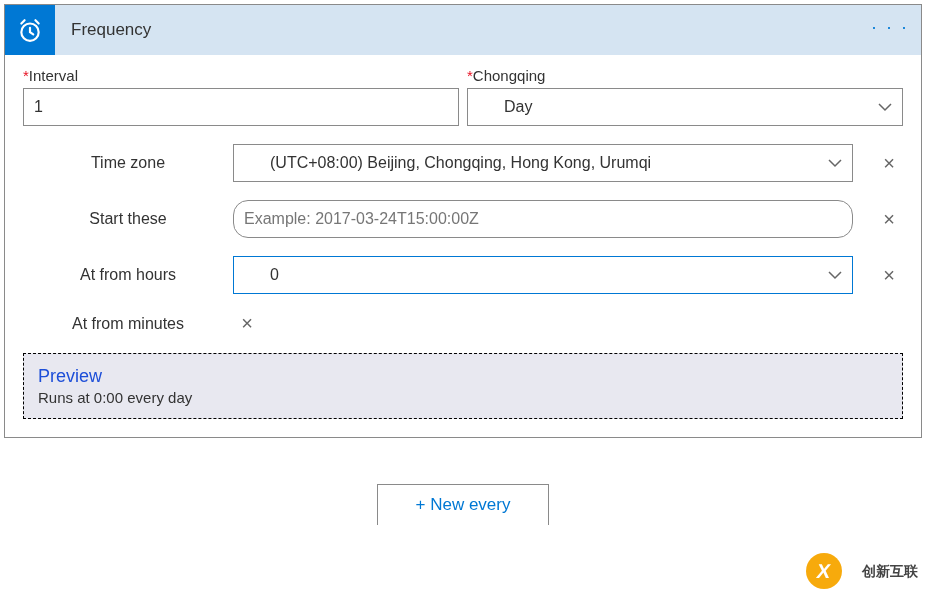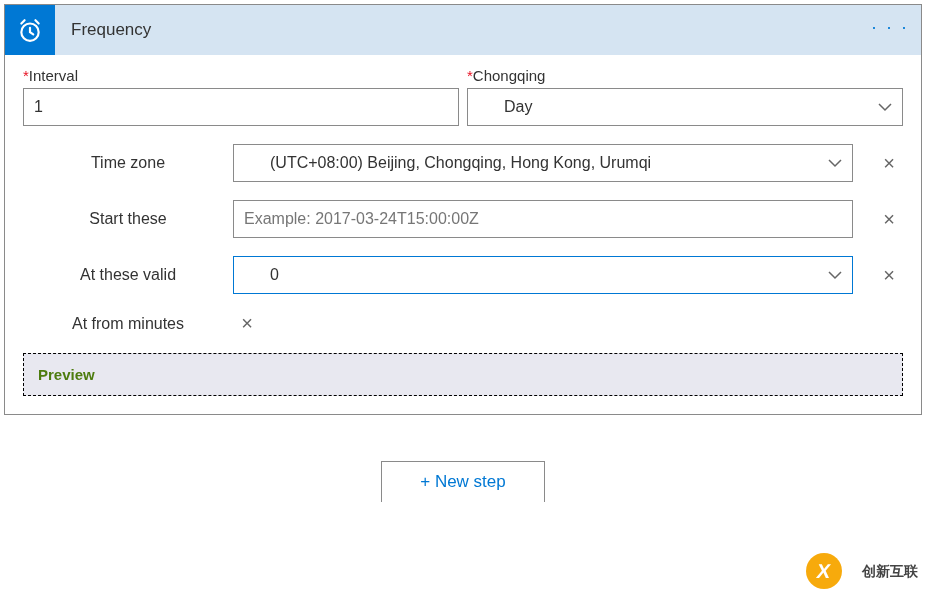--- a/index.html
+++ b/index.html
@@ -112,20 +112,21 @@
       font-size: 16px;
       color: #333;
       text-align: center;
     }
     .row-control {
       flex: 1;
       margin-right: 22px;
     }
     .row-control input {
       width: 100%;
+      border-radius: 15px;
     }
     .row-control .select-box {
       width: 100%;
     }
     .select-active {
       border: 1px solid #0078d4 !important;
     }
     .clear-btn {
       width: 28px;
       text-align: center;
@@ -135,23 +136,23 @@
     }
     input::placeholder {
       color: #767676;
     }
     .preview-box {
       border: 1px dashed #000;
       background: #e8e8f0;
       padding: 12px 14px;
     }
     .preview-title {
-      font-weight: 700;
-      font-size: 15px;
-      color: #4d7c0f;
+      font-weight: 400;
+      font-size: 18px;
+      color: #1d4ed8;
     }
     .preview-text {
       font-size: 15px;
       color: #333;
       margin-top: 2px;
     }
     .new-step-wrap {
       display: flex;
       justify-content: center;
       margin-top: 46px;
@@ -256,47 +257,48 @@
 
     <div class="field-row">
       <div class="row-label">Start these</div>
       <div class="row-control">
         <input class="input-box" type="text" placeholder="Example: 2017-03-24T15:00:00Z" style="">
       </div>
       <div class="clear-btn">×</div>
     </div>
 
     <div class="field-row">
-      <div class="row-label">At these valid</div>
+      <div class="row-label">At from hours</div>
       <div class="row-control">
         <div class="select-box select-active">
           <span>0</span>
           <span class="chevron">
             <svg width="14" height="10" viewBox="0 0 14 10">
                 <path d="M1 2 L7 8 L13 2" stroke="#666" stroke-width="1.5" fill="none"></path>
               </svg>
           </span>
         </div>
       </div>
       <div class="clear-btn">×</div>
     </div>
 
     <div class="field-row">
       <div class="row-label">At from minutes</div>
       <div class="clear-btn">×</div>
     </div>
 
     <div class="preview-box">
       <div class="preview-title">Preview</div>
+      <div class="preview-text">Runs at 0:00 every day</div>
     </div>
   </div>
 </div>
 
 <div class="new-step-wrap">
-  <div class="new-step-btn">+ New step</div>
+  <div class="new-step-btn">+ New every</div>
 </div>
 
 <div class="watermark">
   <div class="watermark-circle">
     <span class="watermark-x">X</span>
   </div>
   <div class="watermark-text">
     <span class="cn">创新互联</span>
   </div>
 </div>

